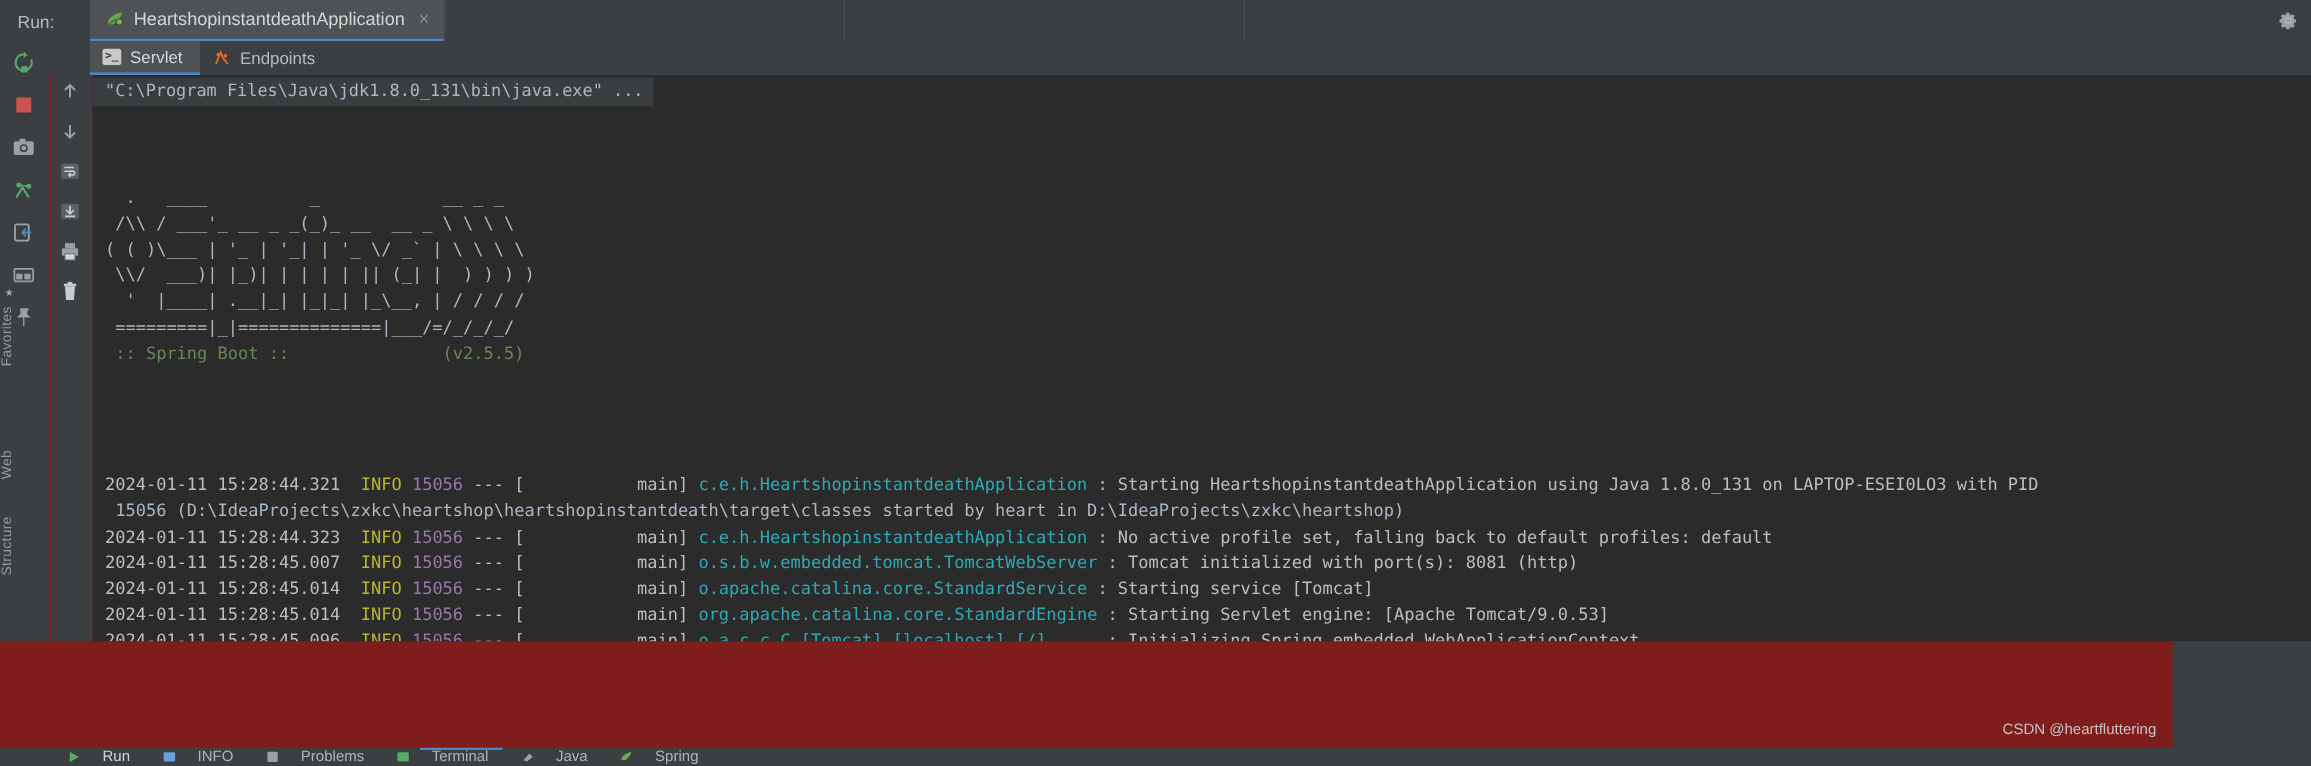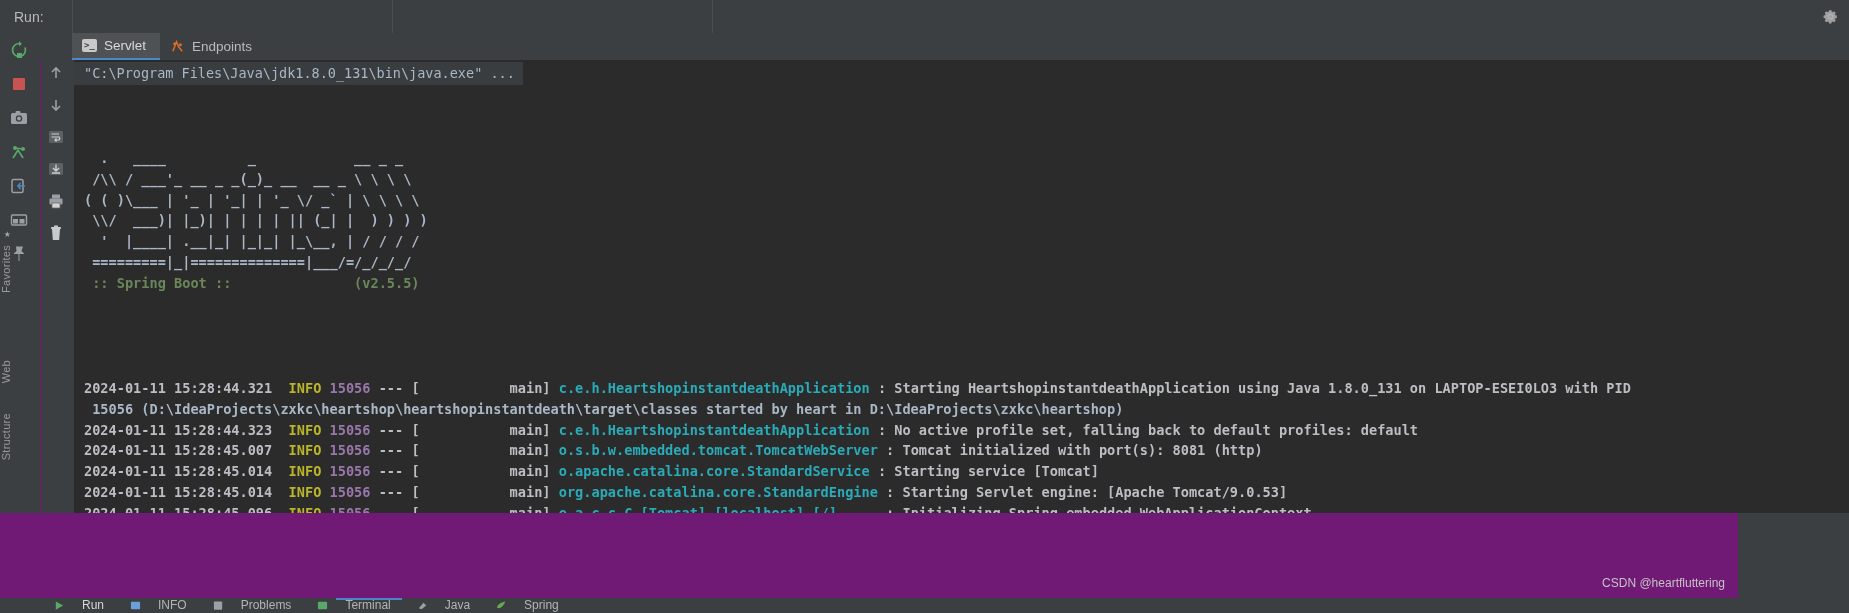--- a/index.html
+++ b/index.html
@@ -3,21 +3,21 @@
 <meta charset="utf-8">
 <style>
   * { box-sizing: border-box; margin: 0; padding: 0; }
   html, body {
     width: 1849px; height: 613px;
     background: #3c3f41;
     font-family: "DejaVu Sans Mono", monospace;
     overflow: hidden;
   }
 
-  .app { position: relative; width: 1738px; height: 613px; background: #701a75; }
+  .app { position: relative; width: 1738px; height: 613px; background: #7f1d1d; }
 
   
   .runbar {
     position: absolute; left: 0; top: 0; width: 1849px; height: 33px;
     background: #3c3f41;
     display: flex; align-items: stretch;
   }
   .run-label {
     width: 72px; display: flex; align-items: center; justify-content: flex-start;
     padding-left: 14px;
@@ -112,21 +112,21 @@
     font-size: 13.5px; line-height: 21px;
     padding: 1px 8px 1px 10px; display: inline-block;
     white-space: pre; margin-top: 2px;
   }
   .logpane {
     padding: 0 0 0 10px;
     font-size: 13.6px; line-height: 20.9px;
     white-space: pre;
     color: #a9b7c6;
   }
-  .logpane .ln { white-space: pre; font-weight: bold; }
+  .logpane .ln { white-space: pre; }
   .banner { color: #a9b7c6; }
   .c-green { color: #6a8759; }
   .c-yellow { color: #bbb529; }
   .c-purple { color: #9876aa; }
   .c-cyan { color: #2aacb8; }
   .c-white { color: #bcbec4; }
   .c-dim { color: #a9b7c6; }
 
   
   .watermark {
@@ -155,20 +155,32 @@
   svg { display: block; }
 </style>
 </head>
 <body>
 
 <div class="app">
 
   <div class="runbar">
     <div class="run-label">Run:</div>
 
+    <div class="run-tab">
+      <span class="spring-ico">
+        <svg width="16" height="16" viewBox="0 0 16 16">
+          <path d="M2 10c2-6 9-8 12-8 0 0-1.5 4-4 6.5S4.5 13 2 10z" fill="#6aa84f"></path>
+          <path d="M2.5 12c1-1 3-2.5 6-4.5" stroke="#3c6e2a" stroke-width="1" fill="none"></path>
+          <circle cx="11.5" cy="9.5" r="3" fill="#3c3f41"></circle>
+          <circle cx="11.5" cy="9.5" r="2.1" fill="#6dbf3c"></circle>
+        </svg>
+      </span>
+      <span class="tab-title">HeartshopinstantdeathApplication</span>
+      <span class="tab-close">×</span>
+    </div>
 
     <div class="runbar-seg seg-a"></div>
     <div class="runbar-seg seg-b"></div>
     <div class="runbar-seg seg-c"></div>
 
     <div class="gear-holder">
       <svg width="17" height="17" viewBox="0 0 16 16">
         <path fill="#b0b0b0" d="M8 5.2A2.8 2.8 0 1 0 8 10.8 2.8 2.8 0 0 0 8 5.2zm0 4.3A1.5 1.5 0 1 1 8 6.5a1.5 1.5 0 0 1 0 3z"></path>
         <path fill="#b0b0b0" d="M14 7.1l-1.4-.2a4.8 4.8 0 0 0-.5-1.2l.9-1.1-1.6-1.6-1.1.9a4.8 4.8 0 0 0-1.2-.5L8.9 2H6.6l-.2 1.4c-.4.1-.8.3-1.2.5l-1.1-.9-1.6 1.6.9 1.1c-.2.4-.4.8-.5 1.2L1.5 7.1v2.3l1.4.2c.1.4.3.8.5 1.2l-.9 1.1 1.6 1.6 1.1-.9c.4.2.8.4 1.2.5l.2 1.4h2.3l.2-1.4c.4-.1.8-.3 1.2-.5l1.1.9 1.6-1.6-.9-1.1c.2-.4.4-.8.5-1.2l1.4-.2V7.1z" opacity=".85"></path>
       </svg>

